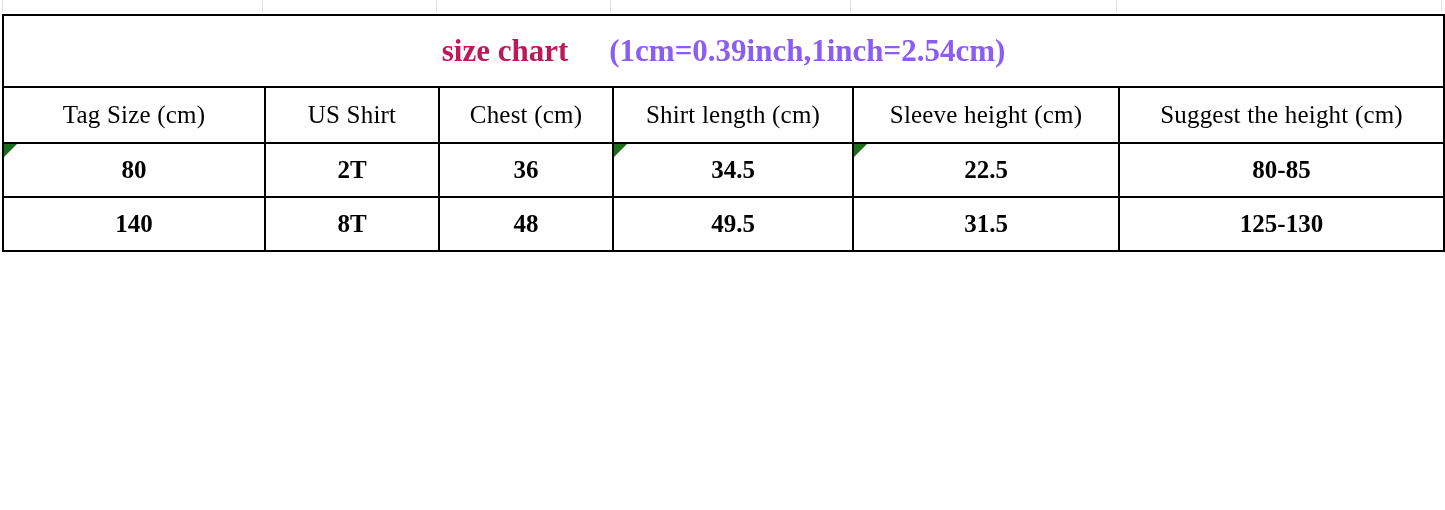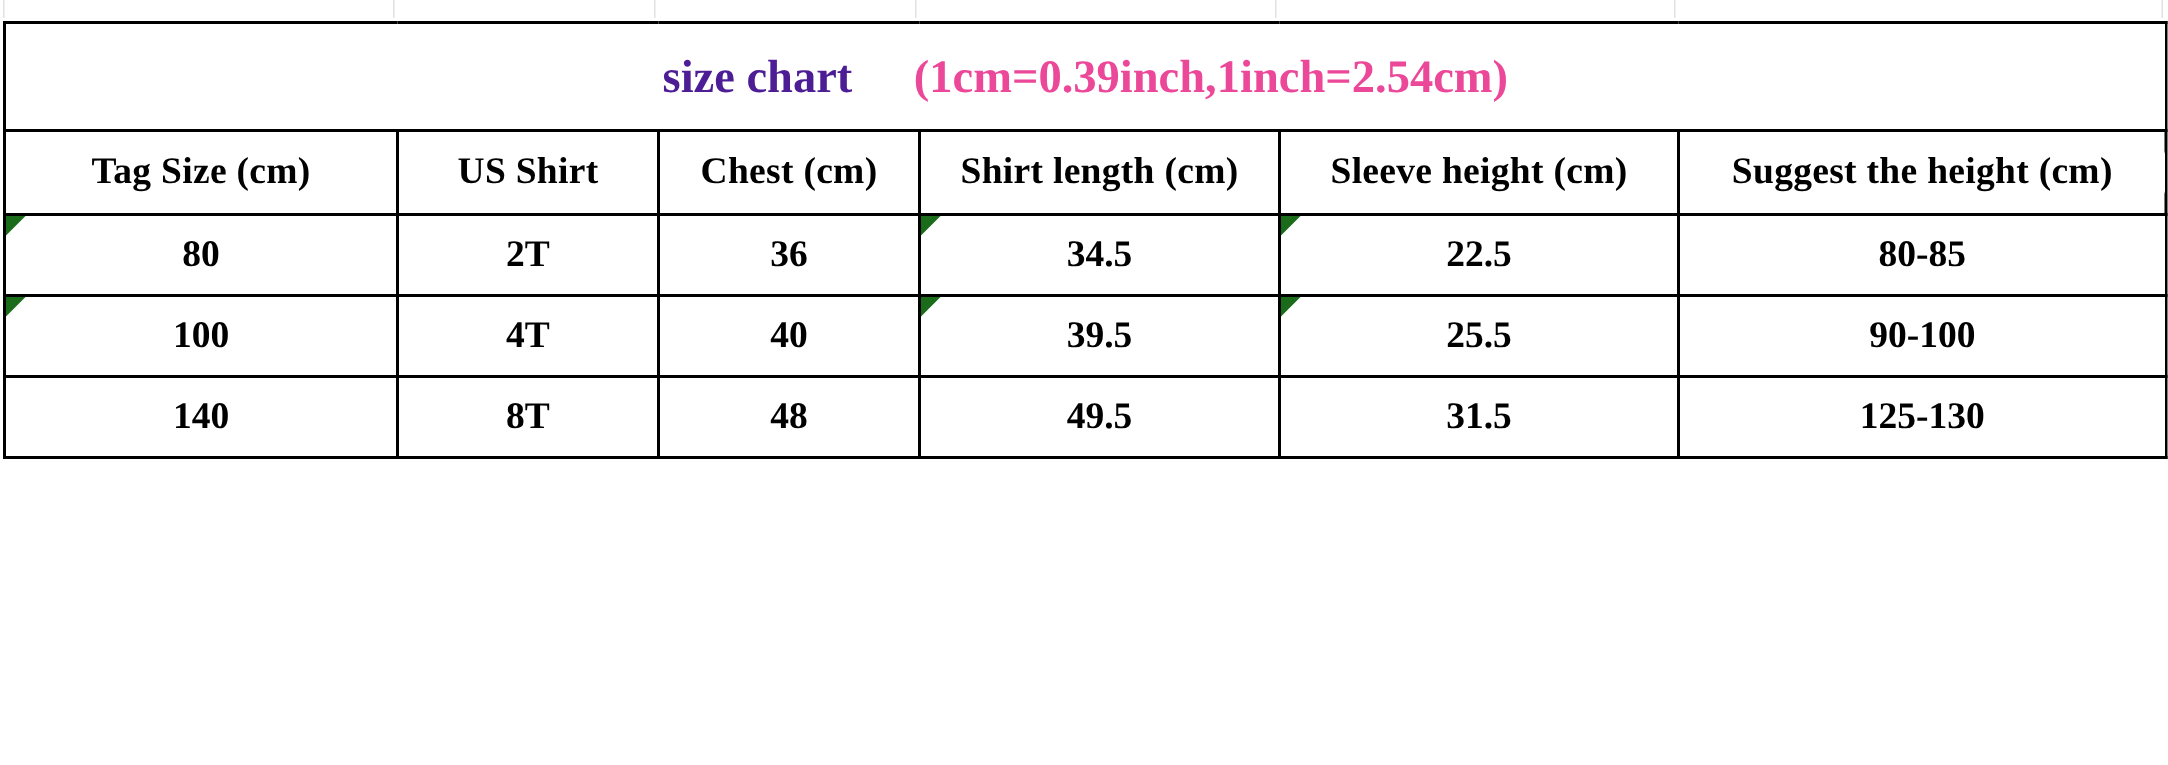--- a/index.html
+++ b/index.html
@@ -45,37 +45,38 @@
     font-family: "Liberation Serif", serif;
   }
   .title-cell {
     height: 70px;
     font-size: 31px;
     font-weight: bold;
     line-height: 1.1;
     padding: 0 6px;
   }
   .title-main {
-    color: #4c1d95;
+    color: #be185d;
   }
   .title-sub {
-    color: #ec4899;
+    color: #8b5cf6;
     margin-left: 41px;
   }
   .header-cell {
     height: 52px;
     font-size: 25px;
-    font-weight: bold;
+    font-weight: normal;
     letter-spacing: 0.2px;
     border-radius: 21px;
   }
   .data-cell {
     height: 50px;
     font-size: 25px;
     font-weight: bold;
+    border-radius: 14px;
   }
   
   .mark::before {
     content: "";
     position: absolute;
     left: 0;
     top: 0;
     width: 0;
     height: 0;
     border-left: 13px solid #1a6b1a;
@@ -129,28 +130,20 @@
       <tr>
         <td class="data-cell mark">80</td>
         <td class="data-cell">2T</td>
         <td class="data-cell">36</td>
         <td class="data-cell mark">34.5</td>
         <td class="data-cell mark">22.5</td>
         <td class="data-cell">80-85</td>
       </tr>
 
 
-      <tr>
-        <td class="data-cell mark">100</td>
-        <td class="data-cell">4T</td>
-        <td class="data-cell">40</td>
-        <td class="data-cell mark">39.5</td>
-        <td class="data-cell mark">25.5</td>
-        <td class="data-cell">90-100</td>
-      </tr>
 
 
 
 
       <tr>
         <td class="data-cell">140</td>
         <td class="data-cell">8T</td>
         <td class="data-cell">48</td>
         <td class="data-cell">49.5</td>
         <td class="data-cell">31.5</td>

